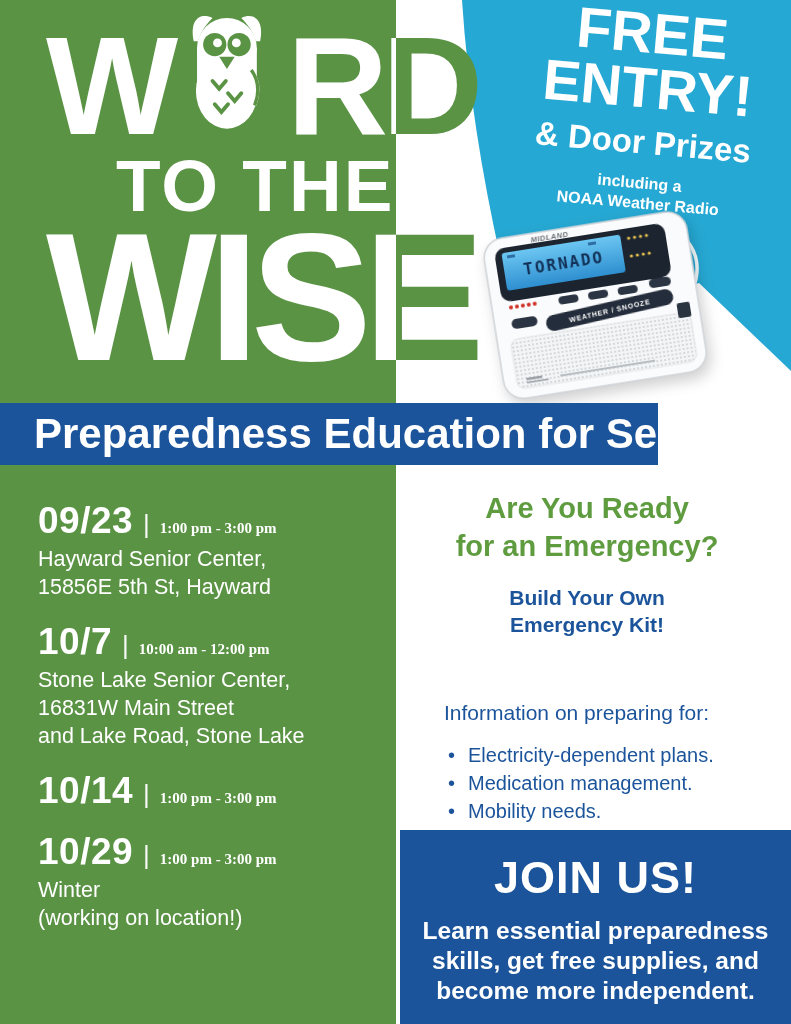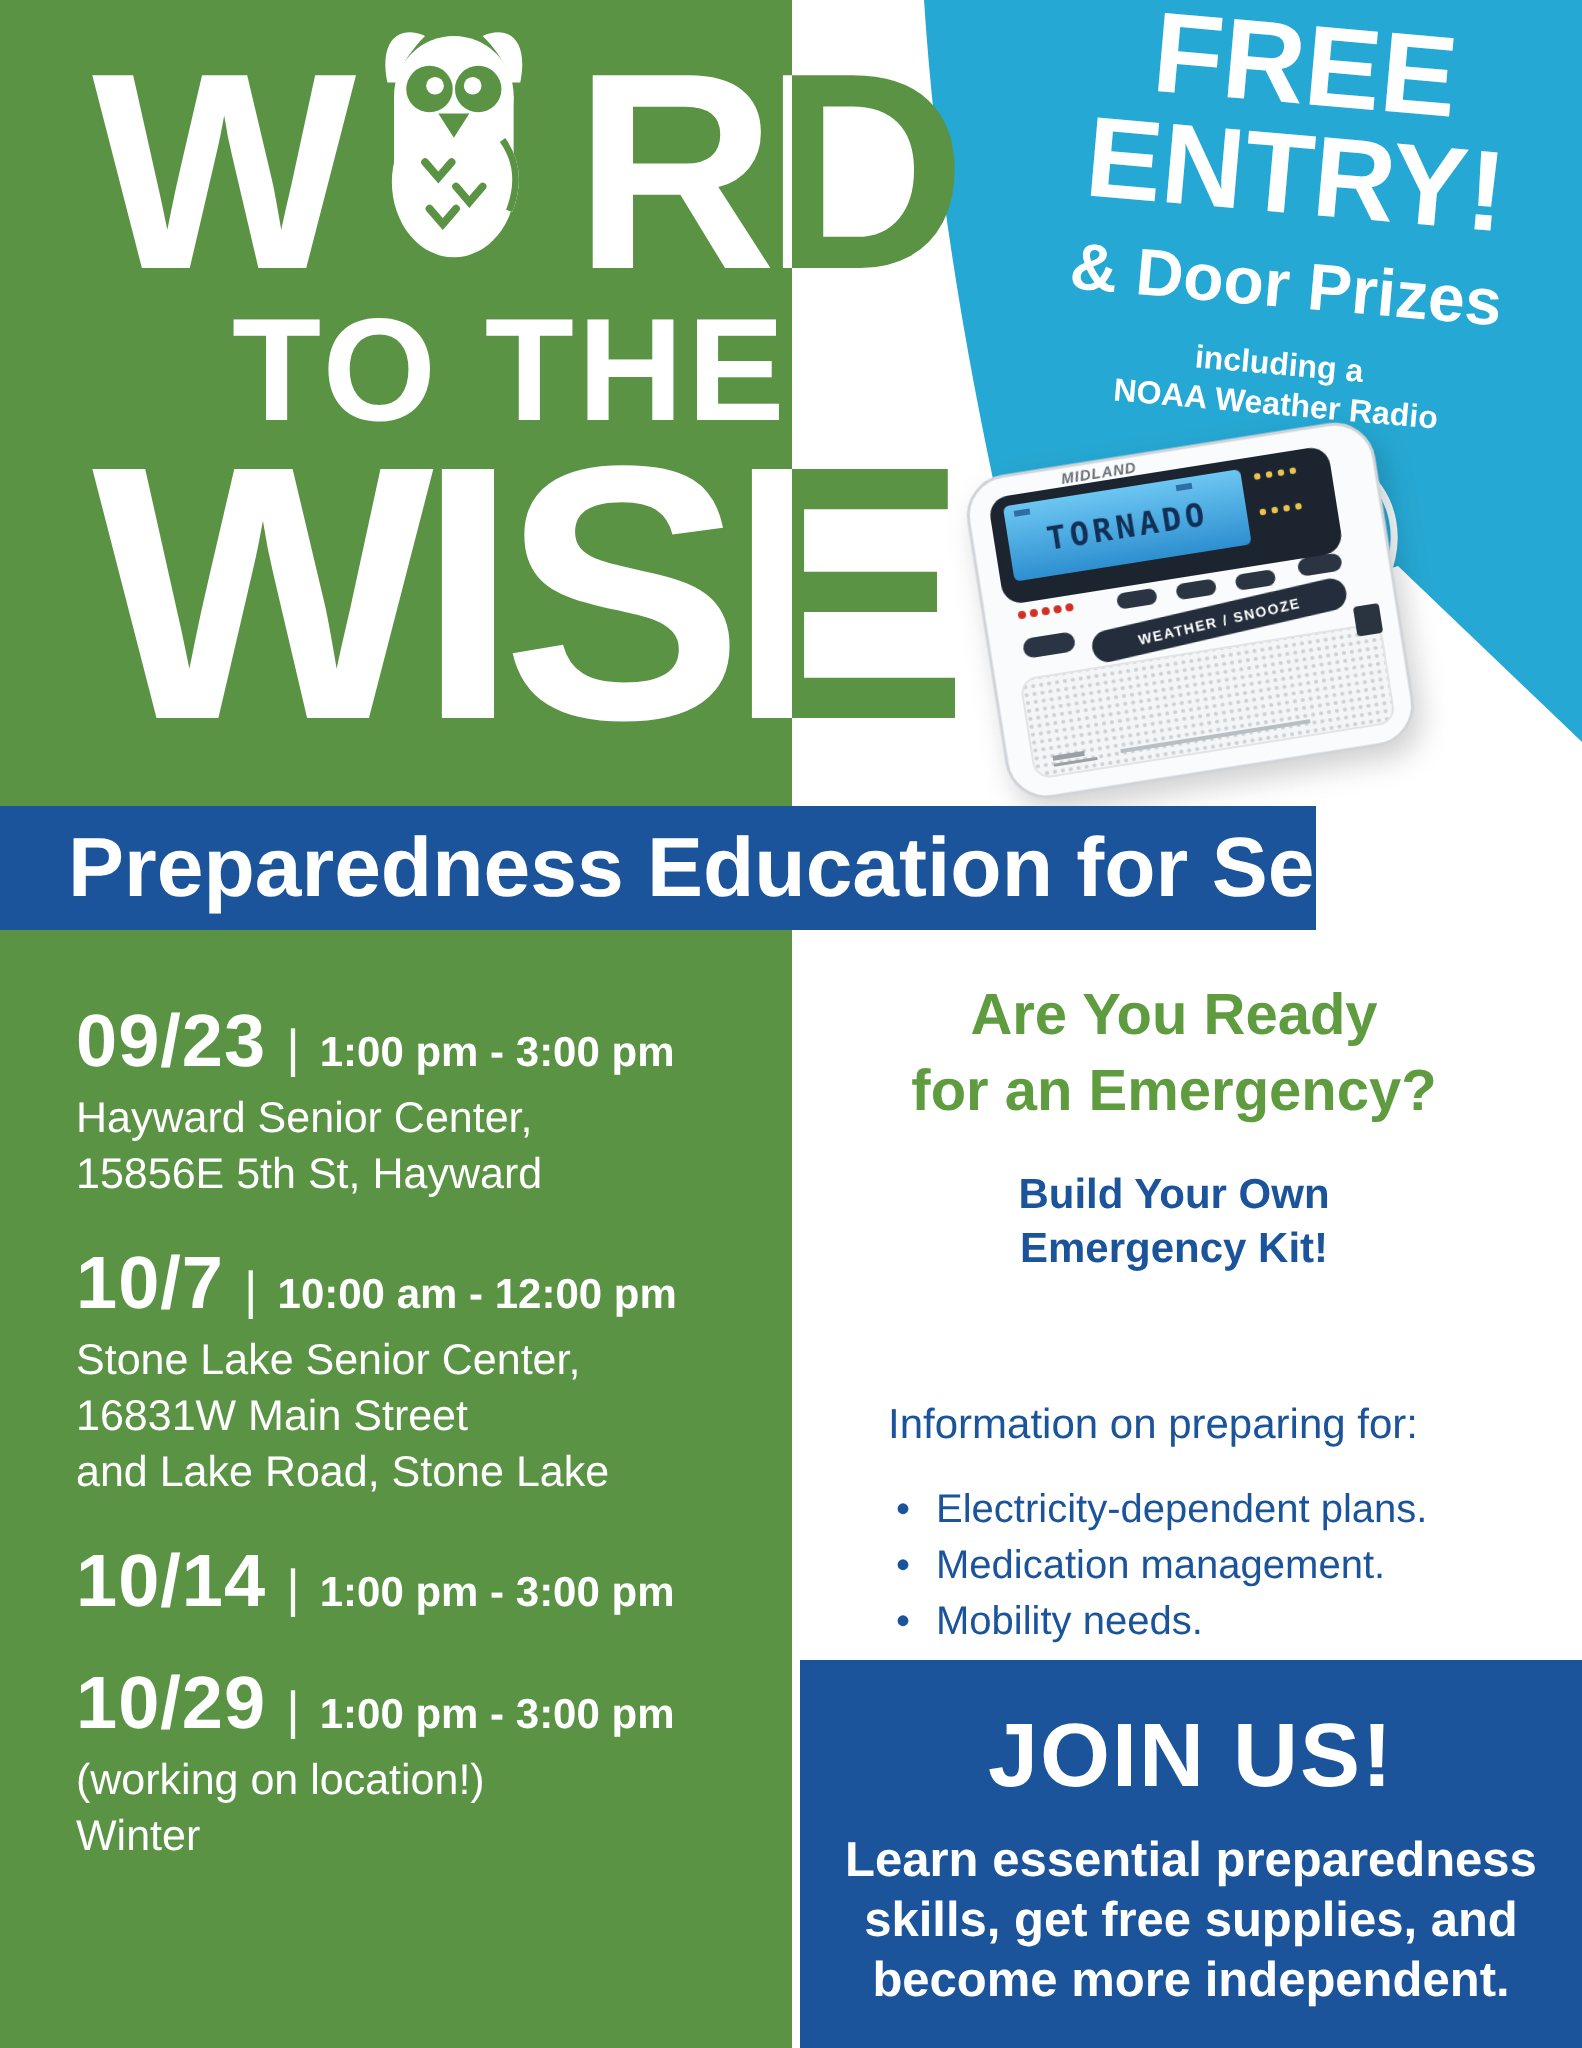--- a/index.html
+++ b/index.html
@@ -42,21 +42,21 @@
 
   
   .banner{position:absolute;left:0;top:403px;width:658px;height:62px;background:var(--dark-blue);color:#fff;font-size:42px;font-weight:bold;line-height:62px;padding-left:34px;white-space:nowrap;}
 
   
   .schedule{position:absolute;left:38px;top:500px;width:352px;color:#fff;}
   .block{margin-bottom:19px;}
   .block-head{display:flex;align-items:baseline;gap:10px;white-space:nowrap;}
   .date{font-size:37px;font-weight:bold;letter-spacing:.5px;text-align:right;}
   .sep{font-size:26px;font-weight:normal;opacity:.95;}
-  .time{font-size:21px;font-weight:bold;}
+  .time{font-size:15px;font-weight:bold;font-family:Liberation Serif, serif;}
   .addr{font-size:21.5px;line-height:1.3;margin-top:4px;}
 
   
   .rc{position:absolute;left:392px;width:390px;text-align:center;}
   .ready{top:489px;color:var(--text-green);font-weight:bold;font-size:29px;line-height:1.32;}
   .build{top:585px;color:var(--dark-blue);font-weight:bold;font-size:21px;line-height:1.28;}
   .supplies{top:661px;color:var(--dark-blue);font-weight:bold;font-size:19.5px;}
   .preparing{position:absolute;left:444px;top:701px;color:var(--dark-blue);font-size:21px;}
   .bullets{position:absolute;left:448px;top:741px;color:var(--dark-blue);font-size:20px;line-height:1.4;}
   .bullet-row{display:flex;}
@@ -235,22 +235,22 @@
       </div>
     </div>
 
     <div class="block">
       <div class="block-head">
         <span class="date">10/29</span>
         <span class="sep">|</span>
         <span class="time">1:00 pm - 3:00 pm</span>
       </div>
       <div class="addr">
+        <div>Winter</div>
         <div>(working on location!)</div>
-        <div>Winter</div>
       </div>
     </div>
 
   </div>
 
   <div class="rc ready" style="position:absolute;">
     <div>Are You Ready</div>
     <div>for an Emergency?</div>
   </div>
 

